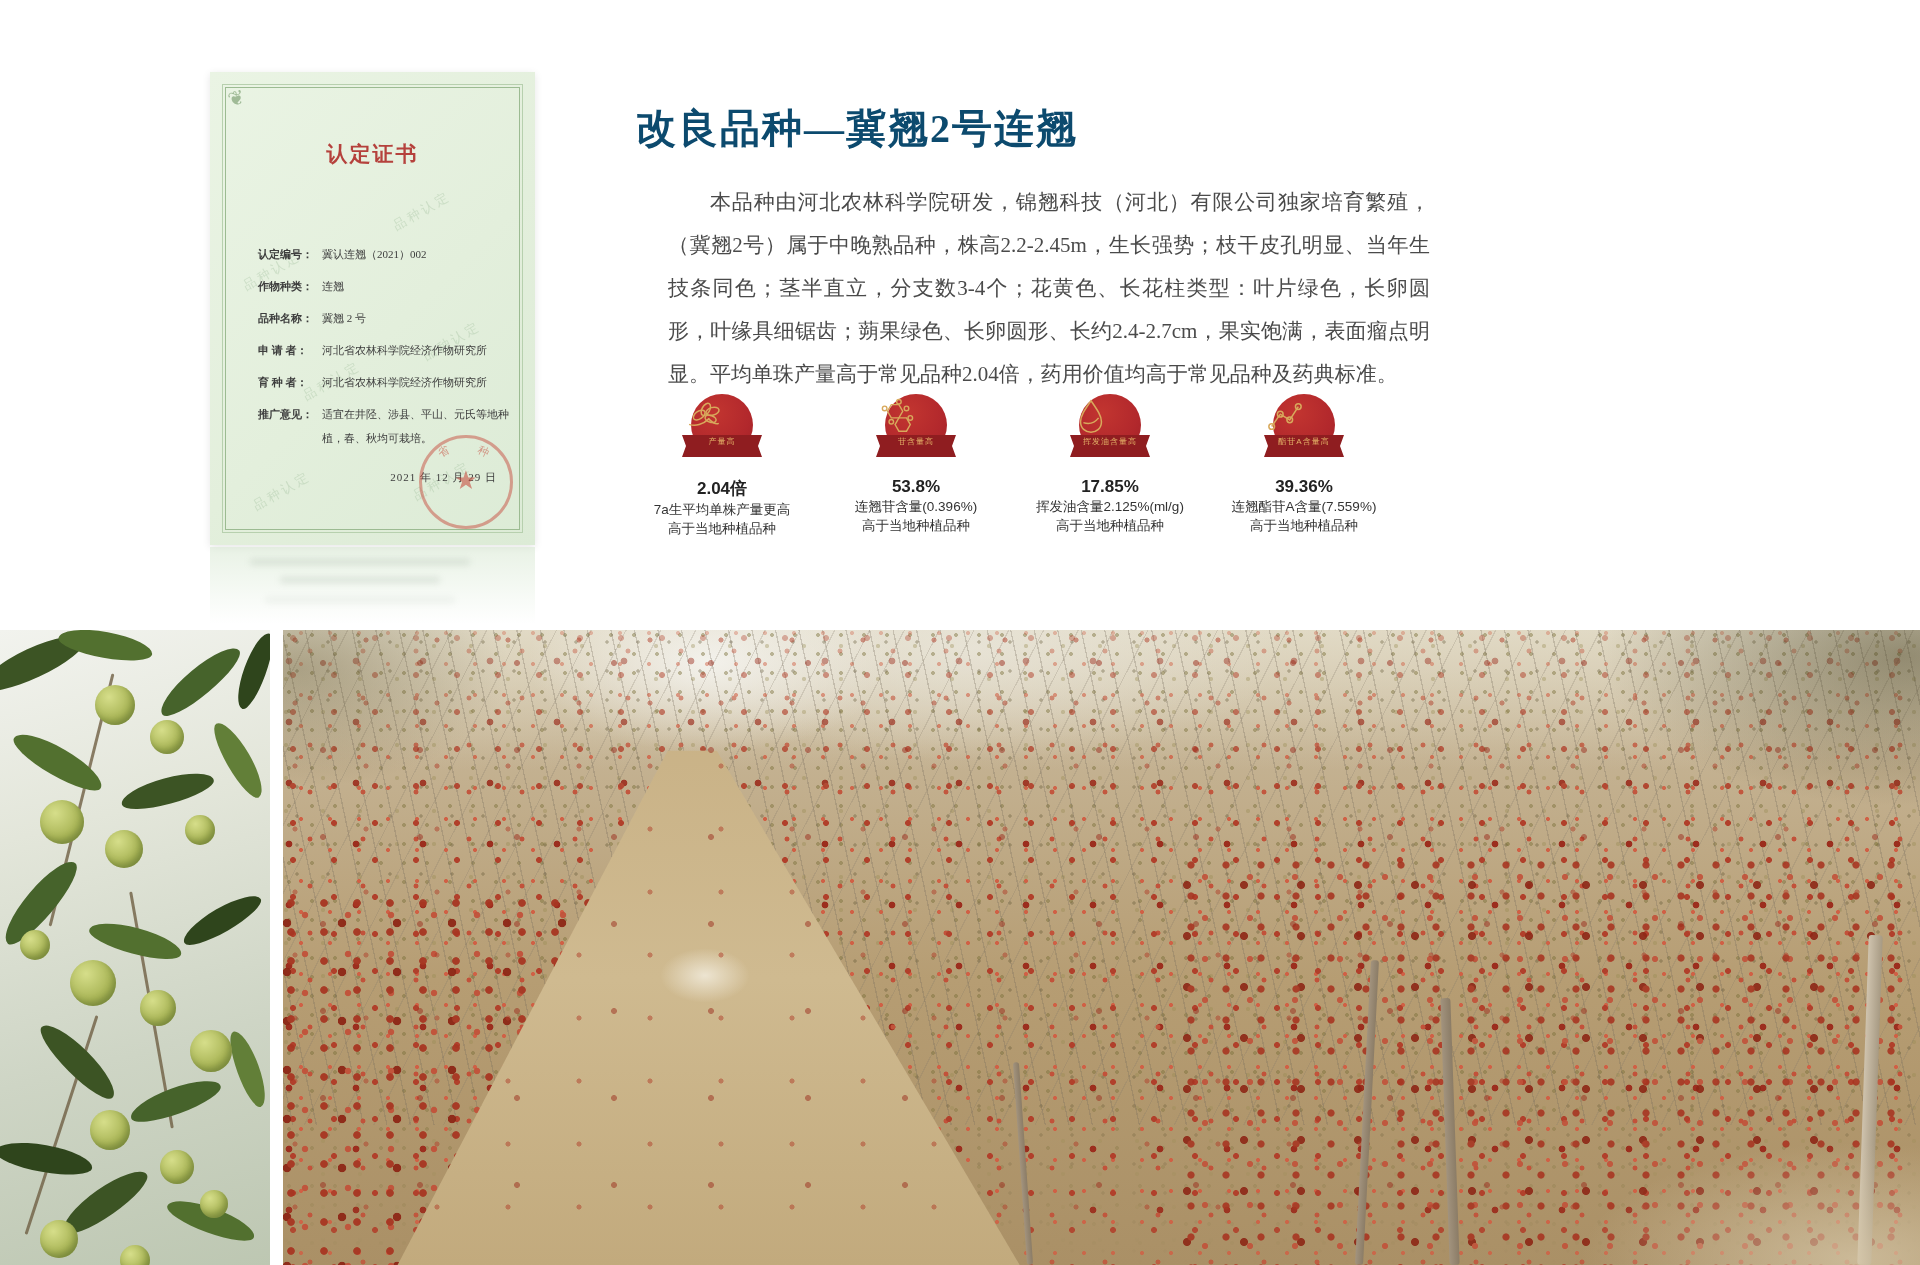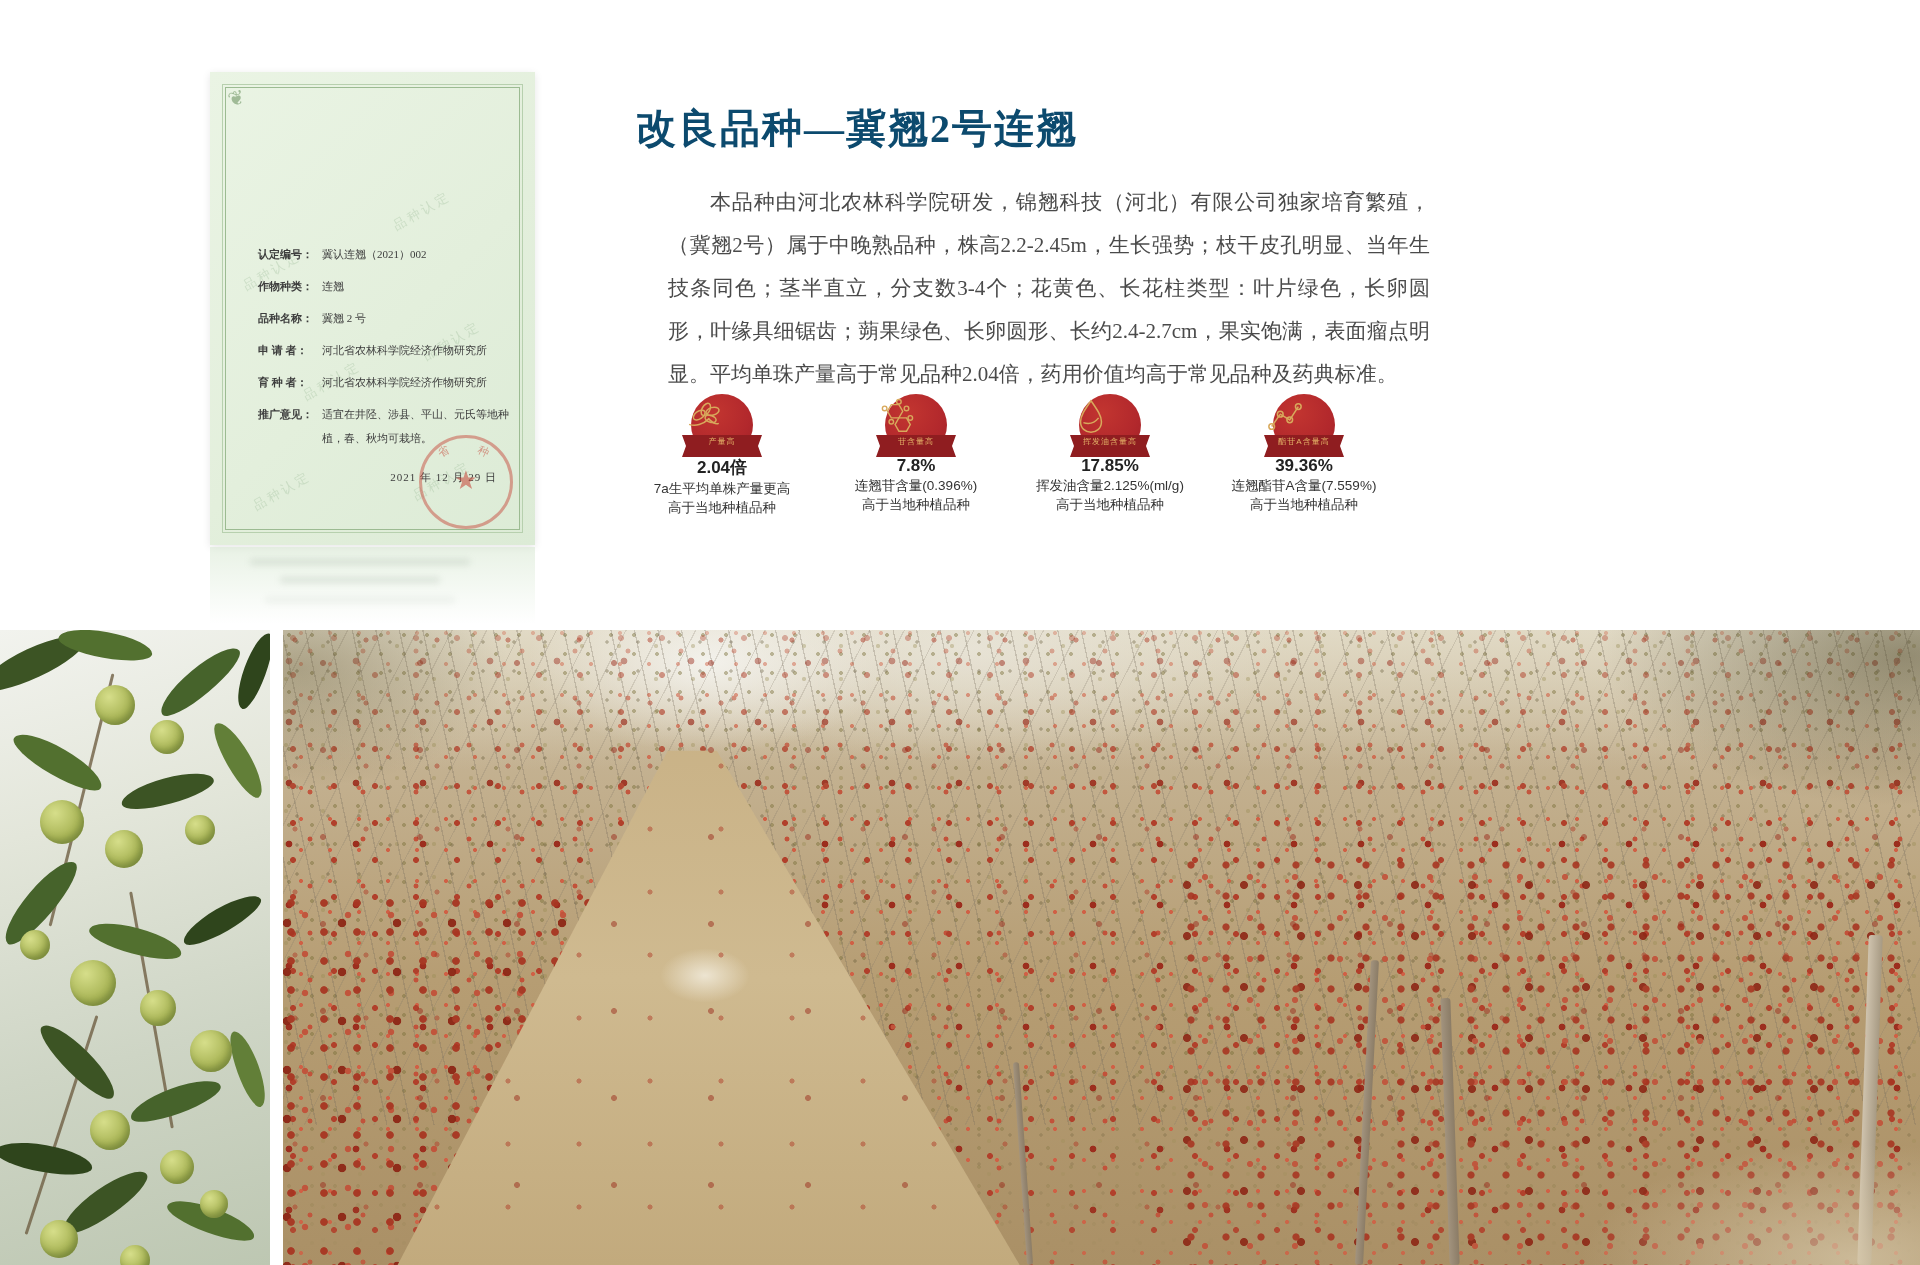--- a/index.html
+++ b/index.html
@@ -44,21 +44,21 @@
 
   
   .badges{position:absolute;left:627px;top:394px;width:772px;display:flex;justify-content:space-between;}
   .badge{width:190px;text-align:center;}
   .badge-circle{position:relative;width:62px;height:62px;margin:0 auto;border-radius:50%;
                 background:radial-gradient(circle at 38% 30%,#c23530,#b2282c 60%,#9e2026);}
   .badge-circle svg{position:absolute;left:50%;top:3px;transform:translateX(-50%);}
   .badge-band{position:absolute;left:-9px;right:-9px;top:41px;height:22px;background:#8f1d20;
               clip-path:polygon(0 0,100% 0,95% 50%,100% 100%,0 100%,5% 50%);
               color:#e5b468;font-size:8px;line-height:14px;letter-spacing:1px;text-align:center;overflow:hidden;}
-  .badge-stat{margin-top:0;font-size:17px;font-weight:bold;color:#222222;}
+  .badge-stat{margin-top:21px;font-size:17px;font-weight:bold;color:#222222;}
   .badge-line{font-size:13.5px;line-height:19px;color:#333333;}
 
   
   .photo-left{position:absolute;left:0;top:630px;width:270px;height:635px;overflow:hidden;
               background:linear-gradient(165deg,#f2f3ee 0%,#e3e6da 30%,#ced5c5 65%,#bdc7b2 100%);}
   .leaf{position:absolute;border-radius:50% 50% 50% 50%/55% 55% 45% 45%;}
   .branch{position:absolute;background:#6f5f44;opacity:.8;border-radius:2px;}
   .fruit{position:absolute;border-radius:50%;
          background:radial-gradient(circle at 35% 30%,#d6de8a,#a9b556 60%,#8b9b43);
          box-shadow:inset -3px -4px 6px rgba(60,80,30,.35);}
@@ -123,20 +123,21 @@
     <div class="cert-frame"></div>
     <div class="cert-flourish">❦</div>
     <span class="wm" style="left:30px;top:190px;">品种认定</span>
     <span class="wm" style="left:180px;top:130px;">品种认定</span>
     <span class="wm" style="left:90px;top:300px;">品种认定</span>
     <span class="wm" style="left:210px;top:260px;">品种认定</span>
     <span class="wm" style="left:40px;top:410px;">品种认定</span>
     <span class="wm" style="left:200px;top:400px;">品种认定</span>
 
     <div class="cert-title">
+      <div>认定证书</div>
     </div>
 
     <div class="cert-fields">
       <div class="cert-row">
         <span class="lbl">认定编号：</span>
         <span class="val">冀认连翘（2021）002</span>
       </div>
       <div class="cert-row">
         <span class="lbl">作物种类：</span>
         <span class="val">连翘</span>
@@ -210,21 +211,21 @@
               <circle cx="22" cy="5" r="2.4"></circle>
               <circle cx="30" cy="12" r="2.4"></circle>
               <circle cx="7" cy="12" r="2.4"></circle>
               <circle cx="34" cy="22" r="2.4"></circle>
               <circle cx="14" cy="26" r="2.4"></circle>
             </g>
           </svg>
         </span>
         <div class="badge-band">苷含量高</div>
       </div>
-      <div class="badge-stat">7.8%</div>
+      <div class="badge-stat">53.8%</div>
       <div class="badge-line">连翘苷含量(0.396%)</div>
       <div class="badge-line">高于当地种植品种</div>
     </div>
 
     <div class="badge">
       <div class="badge-circle">
         <span>
           <svg width="38" height="38" viewBox="0 0 40 40" style="position:absolute;left:12px;top:3px;">
             <g fill="none" stroke="#d8a95c" stroke-width="1.6">
               <path d="M20 4 C 13 14, 9 20, 9 26 C 9 33, 14 37, 20 37 C 26 37, 31 33, 31 26 C 31 20, 27 14, 20 4 Z"></path>

